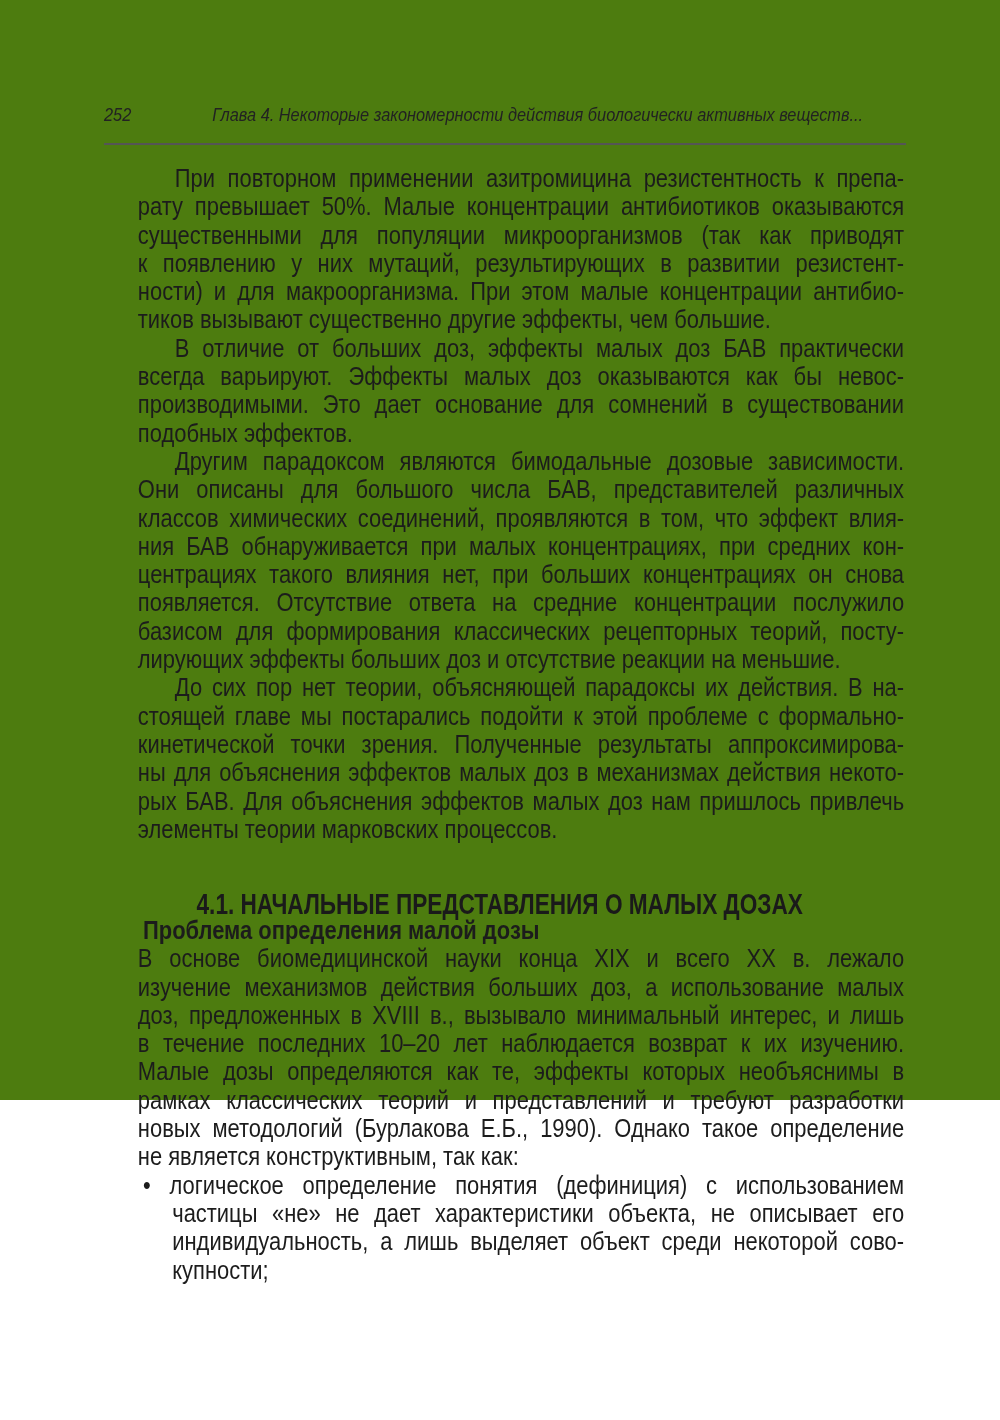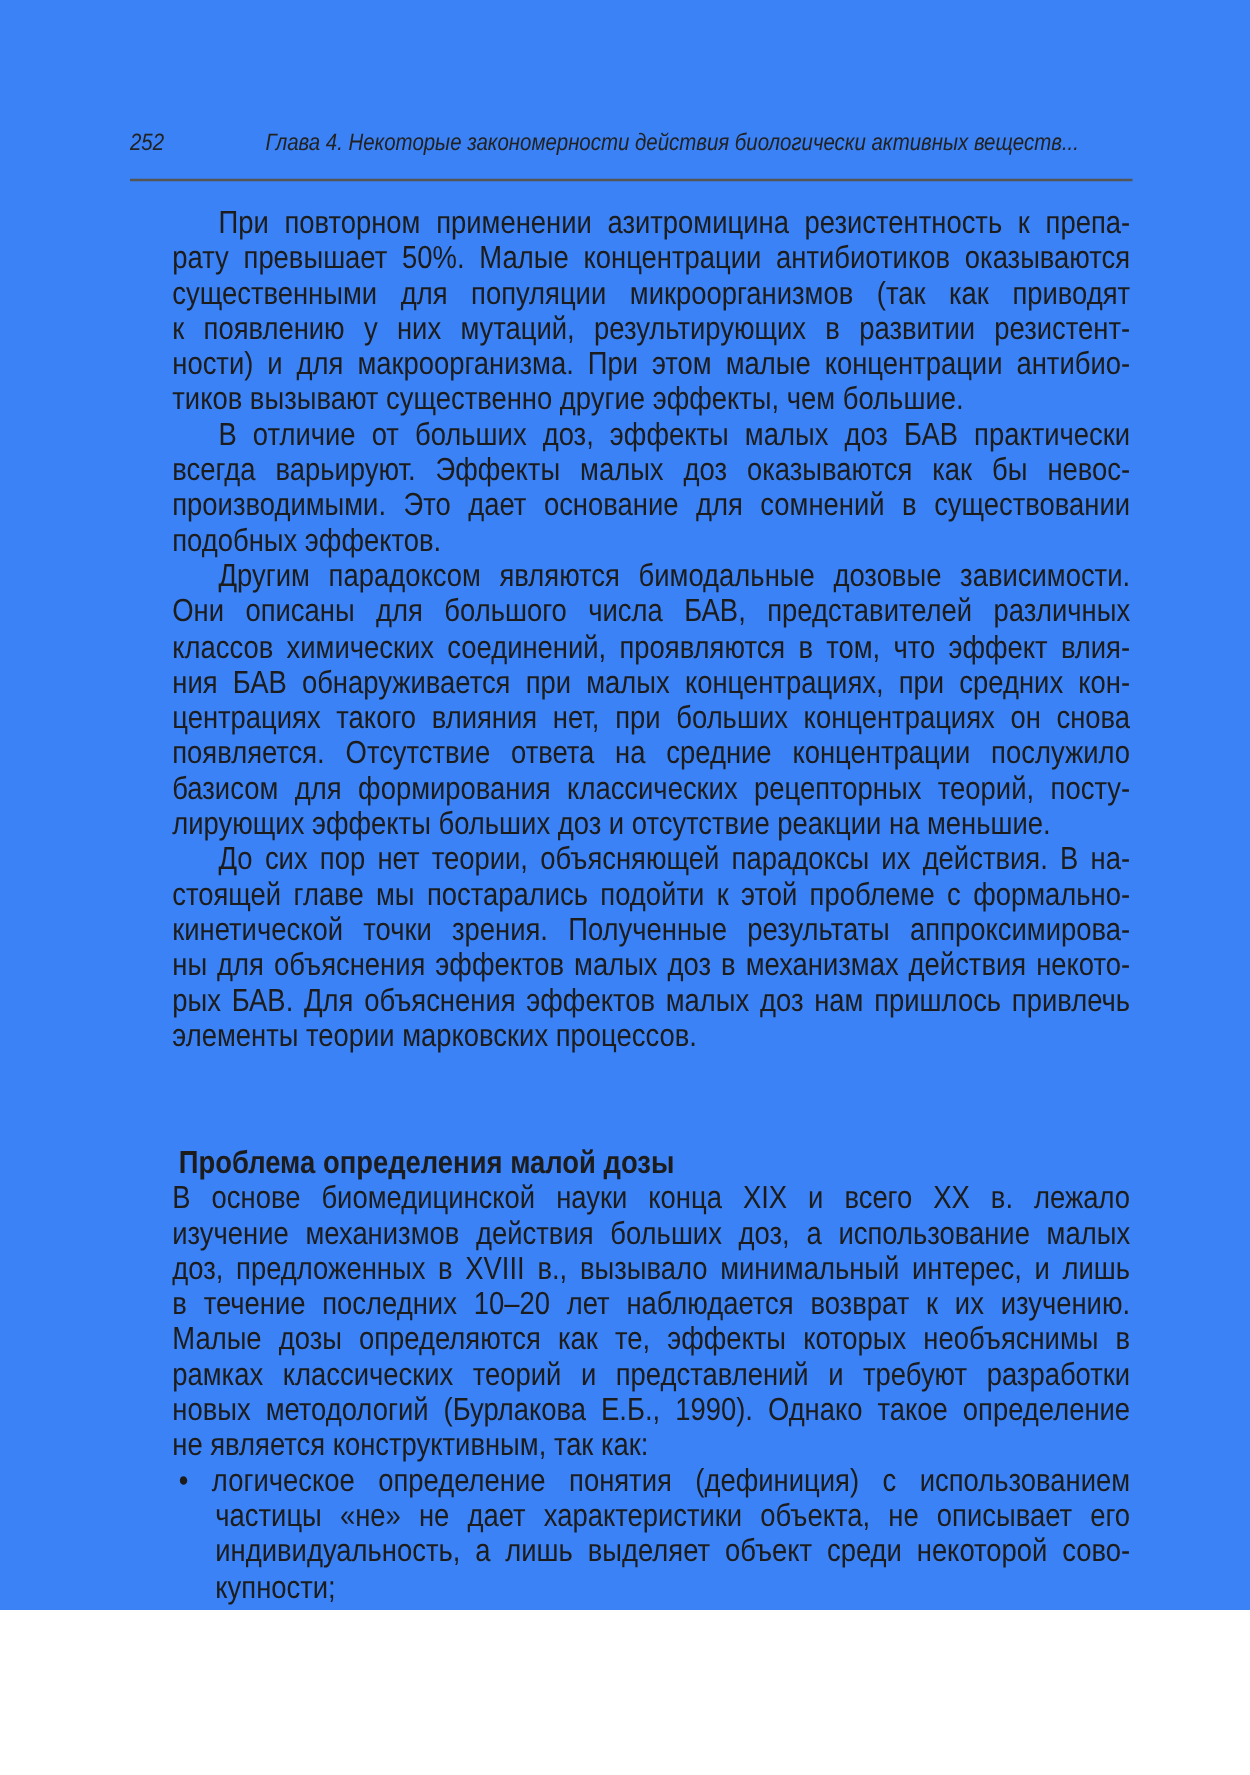--- a/index.html
+++ b/index.html
@@ -1,17 +1,17 @@
 <!DOCTYPE html>
 <html><head>
 <meta charset="utf-8">
 <style>
   html, body { margin: 0; padding: 0; background: #ffffff; }
   body { width: 1000px; height: 1420px; position: relative; overflow: hidden; color: #1a1a1a; }
-  .page { position: absolute; left: 0; top: 0; width: 1000px; height: 1288px; background: #3b82f6; }
+  .page { position: absolute; left: 0; top: 0; width: 1000px; height: 1100px; background: #4d7c0f; }
   .running-head { position: absolute; left: 104px; top: 104px; width: 802px; height: 30px;
     font-family: "Liberation Sans", sans-serif; font-style: italic; font-size: 19px; color: #222;
     transform: scaleX(0.86); transform-origin: left top; white-space: nowrap; }
   .running-head .num { position: absolute; left: 0; top: 0; }
   .running-head .title { position: absolute; left: 126px; top: 0; }
   .rule { position: absolute; left: 104px; top: 143px; width: 802px; height: 2px; background: #555; }
   .body { position: absolute; left: 106px; top: 164px; width: 798px;
     font-family: Liberation Sans, sans-serif; font-size: 25.5px; line-height: 28.3px; color: #1c1c1c;
     text-align: justify; }
   .p { margin: 0; text-indent: 37px; hyphens: manual; }
@@ -65,20 +65,23 @@
         <span class="line" style="padding-left:43px">До сих пор нет теории, объясняющей парадоксы их действия. В на-</span>
         <span class="line">стоящей главе мы постарались подойти к этой проблеме с формально-</span>
         <span class="line">кинетической точки зрения. Полученные результаты аппроксимирова-</span>
         <span class="line">ны для объяснения эффектов малых доз в механизмах действия некото-</span>
         <span class="line">рых БАВ. Для объяснения эффектов малых доз нам пришлось привлечь</span>
         <span class="line last">элементы теории марковских процессов.</span>
       </div>
     </div>
   </div>
 
+  <div class="section">
+    <span>4.1. НАЧАЛЬНЫЕ ПРЕДСТАВЛЕНИЯ О МАЛЫХ ДОЗАХ</span>
+  </div>
 
   <div class="body" style="top:916px">
     <div class="lines">
       <span class="line last subhead" style="padding-left:43px">Проблема определения малой дозы</span>
       <div class="p">
         <span class="line">В основе биомедицинской науки конца XIX и всего XX в. лежало</span>
         <span class="line">изучение механизмов действия больших доз, а использование малых</span>
         <span class="line">доз, предложенных в XVIII в., вызывало минимальный интерес, и лишь</span>
         <span class="line">в течение последних 10–20 лет наблюдается возврат к их изучению.</span>
         <span class="line">Малые дозы определяются как те, эффекты которых необъяснимы в</span>

